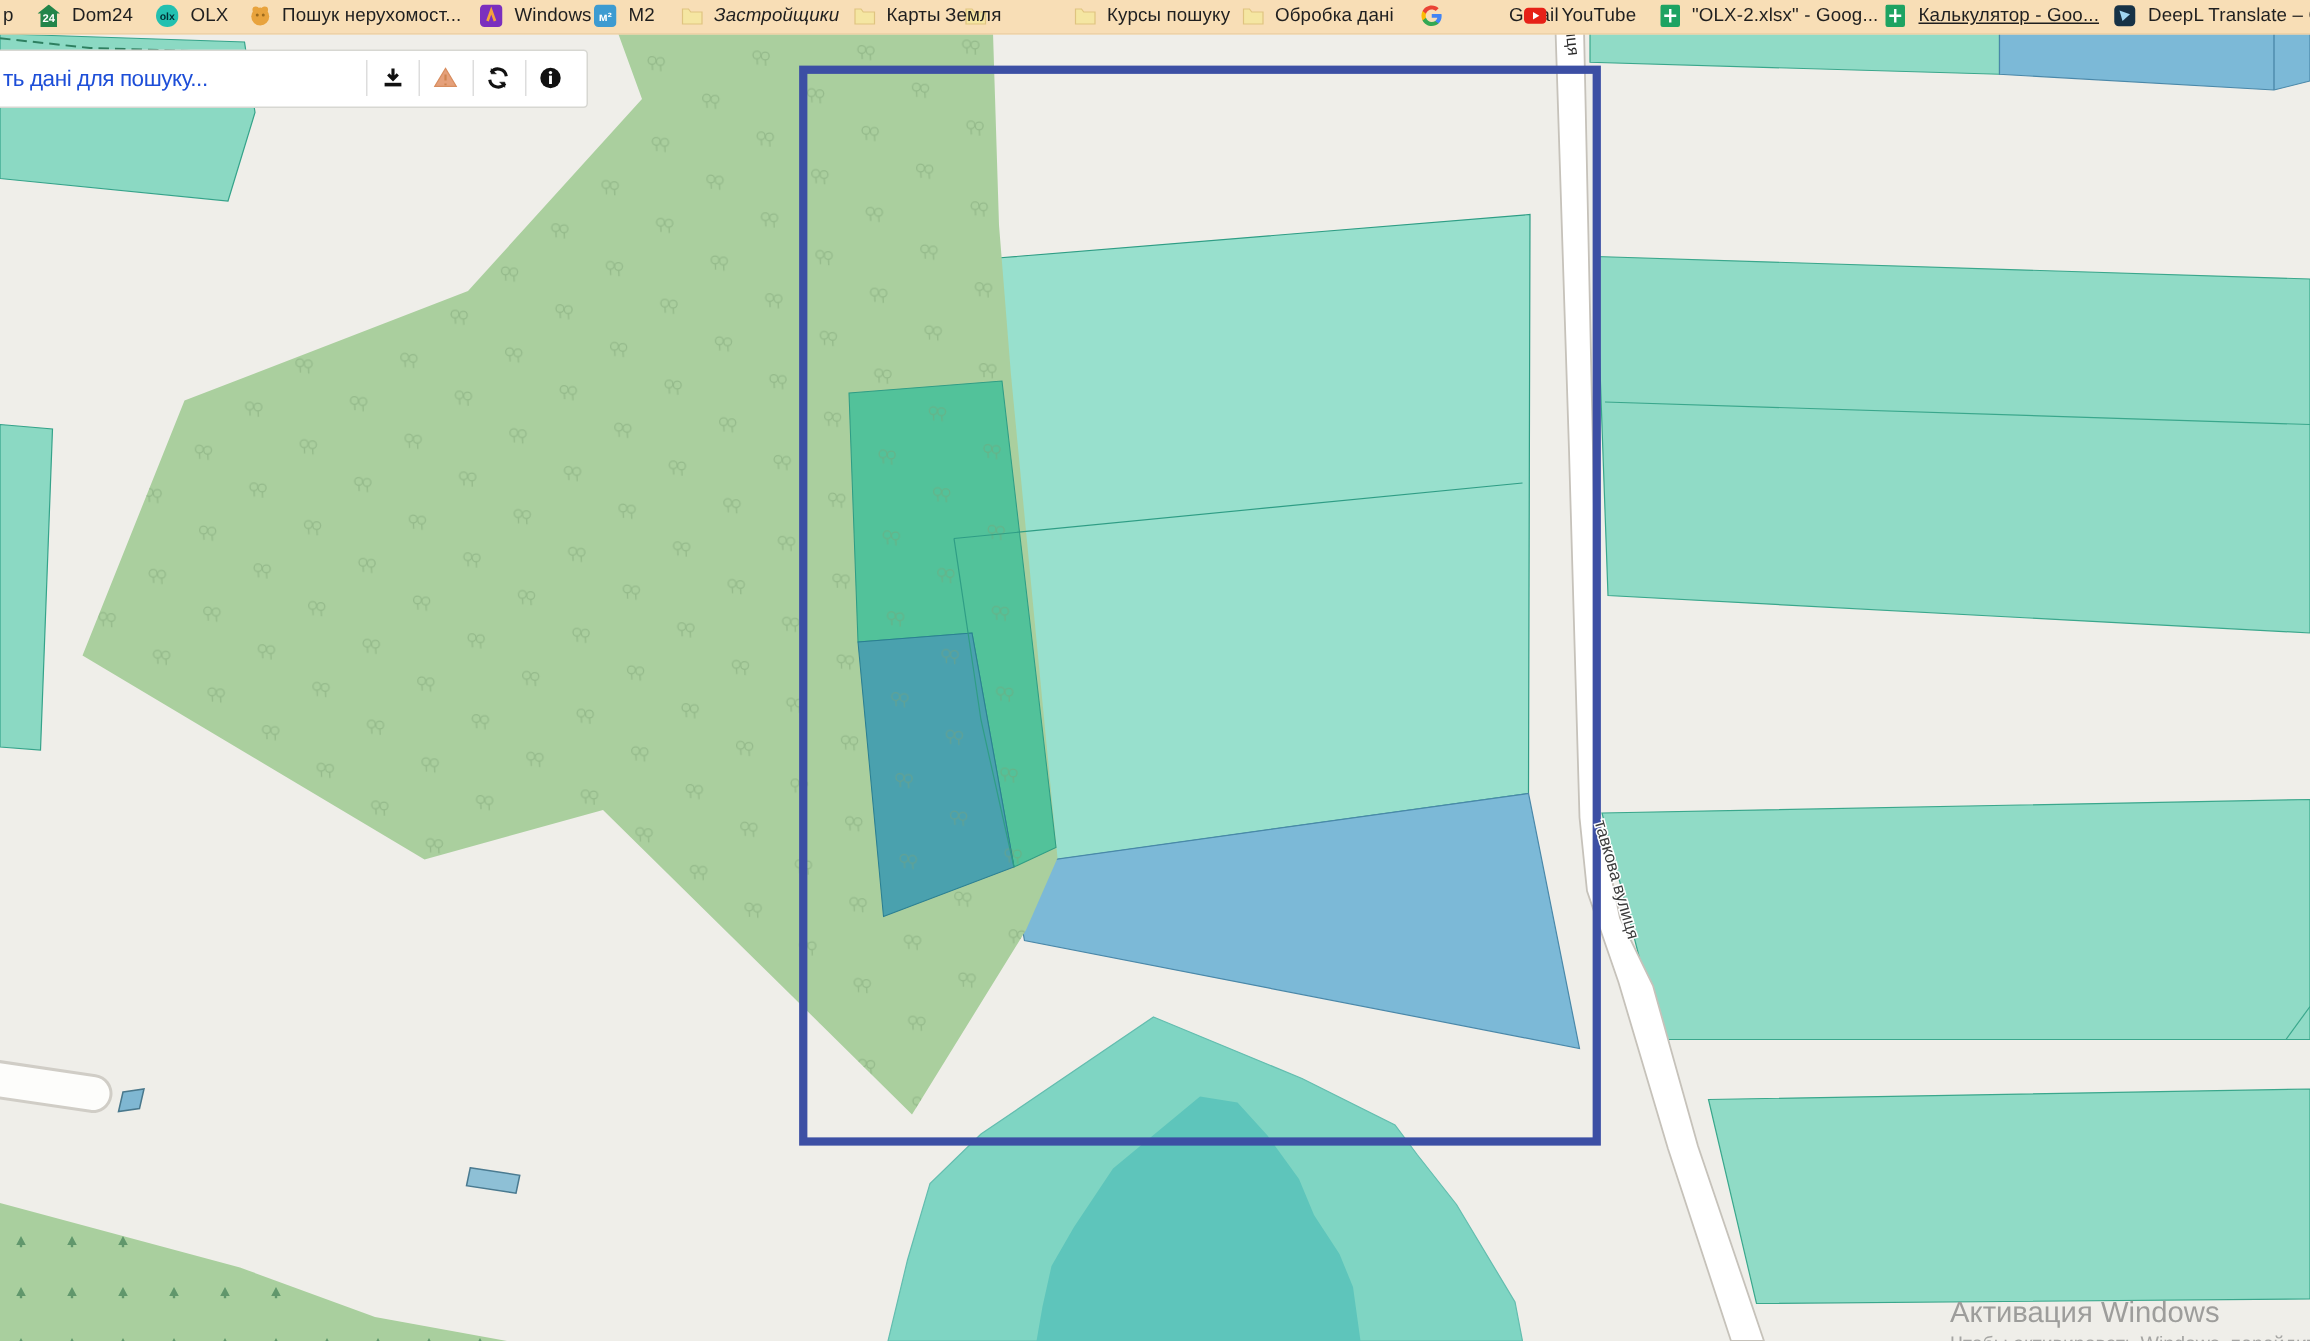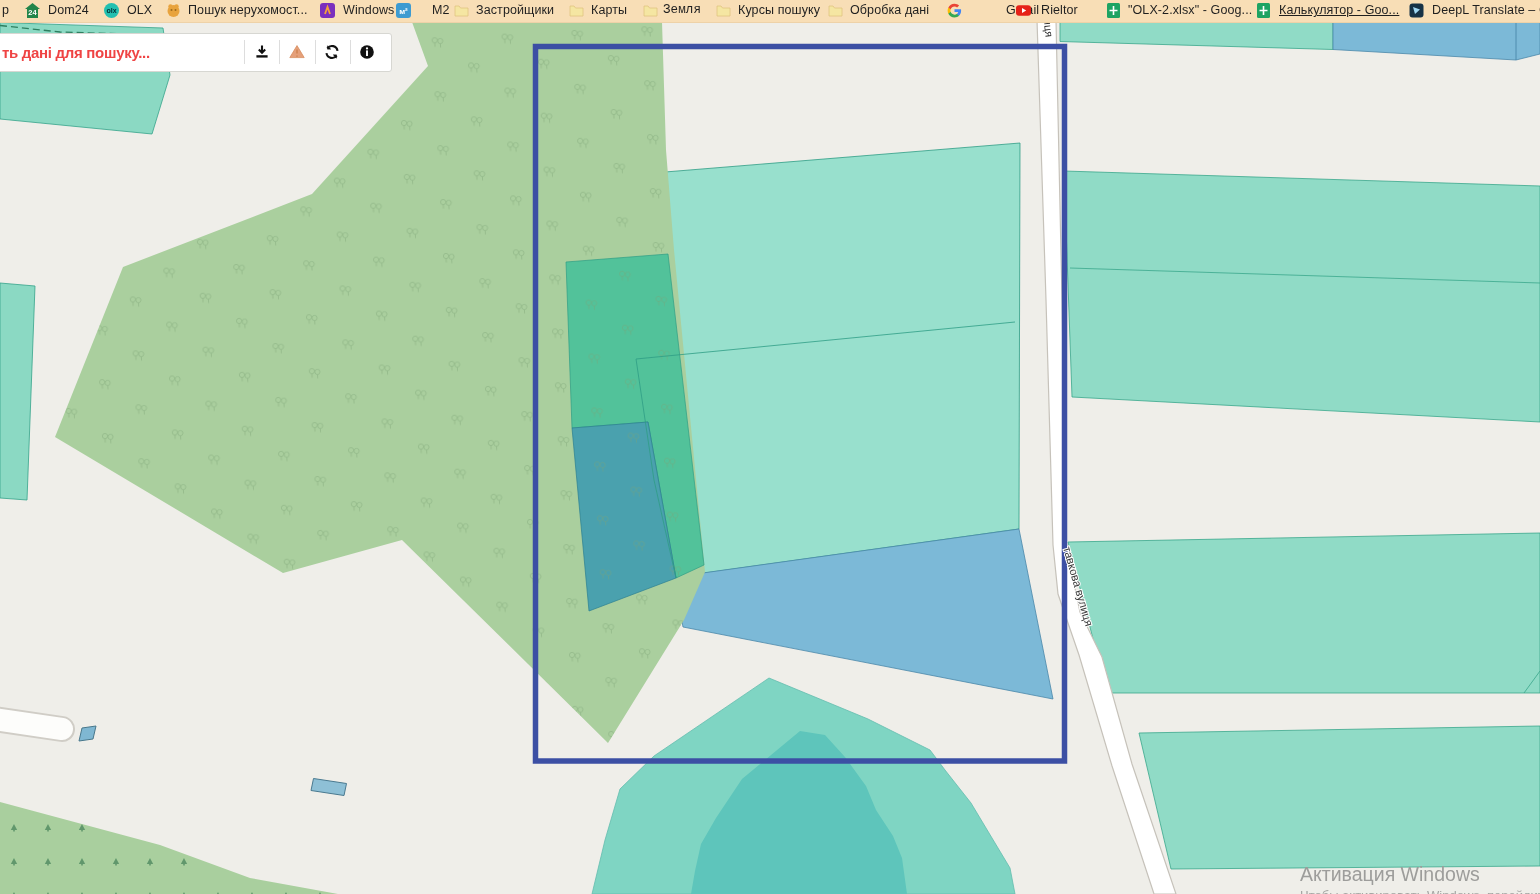--- a/index.html
+++ b/index.html
@@ -2,21 +2,21 @@
 <html><head>
 <meta charset="utf-8">
 <style>
   html,body{margin:0;padding:0;width:1540px;height:894px;overflow:hidden;}
   body{font-family:"Liberation Sans", sans-serif;position:relative;background:#efeee9;}
   #map{position:absolute;left:0;top:0;}
   #bar{position:absolute;left:0;top:0;width:1540px;height:22px;background:#f8deb6;border-bottom:1px solid #eed2a8;z-index:30;}
   .bi{position:absolute;top:3px;width:15px;height:15px;}
   .bt{position:absolute;top:3px;font-size:12.5px;color:#1f1f1f;white-space:nowrap;letter-spacing:0.1px;}
   #sbox{position:absolute;left:-52px;top:33px;width:444px;height:39px;background:#fff;border:1px solid #d7d7d2;border-radius:3px;box-sizing:border-box;z-index:20;}
-  #ph{position:absolute;left:53px;top:10px;font-size:15px;color:#ef4444;letter-spacing:-0.3px;font-weight:bold;}
+  #ph{position:absolute;left:53px;top:10px;font-size:15px;color:#1d4ed8;letter-spacing:-0.3px;}
   .sdiv{position:absolute;top:6px;height:24px;width:1px;background:#ddd;}
   .sic{position:absolute;top:10px;width:16px;height:16px;}
 </style>
 </head>
 <body>
 <svg id="map" width="1540" height="894" viewBox="0 0 1540 894">
   <defs>
     <pattern id="decid" width="70" height="54" patternUnits="userSpaceOnUse" patternTransform="rotate(-3)">
       <g stroke="#7ba174" fill="none" stroke-width="0.9" opacity="0.46">
         <circle cx="12" cy="9" r="2.6"></circle>
@@ -142,53 +142,53 @@
   <span class="bt" style="left:188px;">Пошук нерухомост...</span>
   <svg class="bi" style="left:320px;" viewBox="0 0 15 15">
     <rect x="0" y="0" width="15" height="15" rx="3" fill="#7b2fbe"></rect>
     <path d="M5,11 L7.5,4 L10,11" stroke="#f5a13c" stroke-width="1.8" fill="none"></path>
   </svg>
   <span class="bt" style="left:343px;">Windows</span>
   <svg class="bi" style="left:396px;" viewBox="0 0 15 15">
     <rect x="0" y="0" width="15" height="15" rx="3" fill="#3d9bd1"></rect>
     <text x="7.5" y="11" font-size="8" font-weight="bold" fill="#fff" text-anchor="middle" font-family="Liberation Sans, sans-serif">м²</text>
   </svg>
-  <span class="bt" style="left:432px;">M2</span>
+  <span class="bt" style="left:419px;">M2</span>
   <svg class="bi" style="left:454px;" viewBox="0 0 15 15">
     <path d="M1,3 h4 l1.5,2 H14 v8 H1 Z" fill="#f5e6a2" stroke="#dfc480" stroke-width="0.8"></path>
   </svg>
-  <span class="bt" style="left:476px;">Застройщики</span>
+  <span class="bt" style="left:476px;font-style:italic;">Застройщики</span>
   <svg class="bi" style="left:569px;" viewBox="0 0 15 15">
     <path d="M1,3 h4 l1.5,2 H14 v8 H1 Z" fill="#f5e6a2" stroke="#dfc480" stroke-width="0.8"></path>
   </svg>
   <span class="bt" style="left:591px;text-align:center;">Карты</span>
   <svg class="bi" style="left:643px;" viewBox="0 0 15 15">
     <path d="M1,3 h4 l1.5,2 H14 v8 H1 Z" fill="#f5e6a2" stroke="#dfc480" stroke-width="0.8"></path>
   </svg>
-  <span class="bt" style="left:663px;font-family:Liberation Mono, monospace;">Земля</span>
+  <span class="bt" style="left:630px;">Земля</span>
   <svg class="bi" style="left:716px;" viewBox="0 0 15 15">
     <path d="M1,3 h4 l1.5,2 H14 v8 H1 Z" fill="#f5e6a2" stroke="#dfc480" stroke-width="0.8"></path>
   </svg>
   <span class="bt" style="left:738px;">Курсы пошуку</span>
   <svg class="bi" style="left:828px;" viewBox="0 0 15 15">
     <path d="M1,3 h4 l1.5,2 H14 v8 H1 Z" fill="#f5e6a2" stroke="#dfc480" stroke-width="0.8"></path>
   </svg>
   <span class="bt" style="left:850px;">Обробка дані</span>
   <svg class="bi" style="left:947px;" viewBox="0 0 48 48">
     <path fill="#4285F4" d="M45.1 24.5c0-1.6-.1-3.1-.4-4.5H24v8.5h11.8c-.5 2.8-2.1 5.1-4.4 6.7v5.5h7.1c4.2-3.8 6.6-9.5 6.6-16.2z"></path>
     <path fill="#34A853" d="M24 46c5.9 0 10.9-2 14.5-5.3l-7.1-5.5c-2 1.3-4.5 2.1-7.4 2.1-5.7 0-10.5-3.8-12.3-9h-7.3v5.7C8.1 41.2 15.4 46 24 46z"></path>
     <path fill="#FBBC05" d="M11.7 28.3c-.4-1.3-.7-2.8-.7-4.3s.3-3 .7-4.3V14h-7.3C2.9 17 2 20.4 2 24s.9 7 2.4 10l7.3-5.7z"></path>
     <path fill="#EA4335" d="M24 10.8c3.2 0 6.1 1.1 8.4 3.3l6.3-6.3C34.9 4.2 29.9 2 24 2 15.4 2 8.1 6.8 4.4 14l7.3 5.7c1.8-5.2 6.6-8.9 12.3-8.9z"></path>
   </svg>
   <span class="bt" style="left:970px;margin-left:36px;">Gmail</span>
   <svg class="bi" style="left:1016px;" viewBox="0 0 15 15">
     <rect x="0" y="2.2" width="15" height="10.6" rx="3" fill="#e62117"></rect>
     <path d="M6,5 l4.2,2.5 L6,10 Z" fill="#fff"></path>
   </svg>
-  <span class="bt" style="left:1041px;">Rieltor</span>
+  <span class="bt" style="left:1041px;">YouTube</span>
   <svg class="bi" style="left:1106px;" viewBox="0 0 15 15">
     <rect x="1" y="0" width="13" height="15" rx="1.5" fill="#1ea362"></rect>
     <path d="M7.5,3 v9 M3.5,7.5 h8" stroke="#fff" stroke-width="1.6" fill="none"></path>
   </svg>
   <span class="bt" style="left:1128px;">"OLX-2.xlsx" - Goog...</span>
   <svg class="bi" style="left:1256px;" viewBox="0 0 15 15">
     <rect x="1" y="0" width="13" height="15" rx="1.5" fill="#1ea362"></rect>
     <path d="M7.5,3 v9 M3.5,7.5 h8" stroke="#fff" stroke-width="1.6" fill="none"></path>
   </svg>
   <span class="bt" style="left:1279px;text-decoration:underline;">Калькулятор - Goo...</span>

